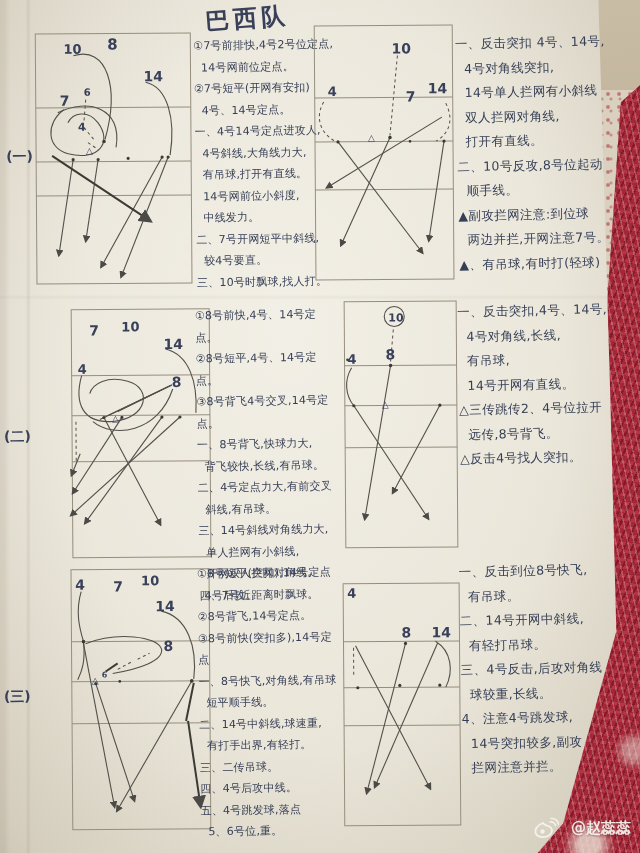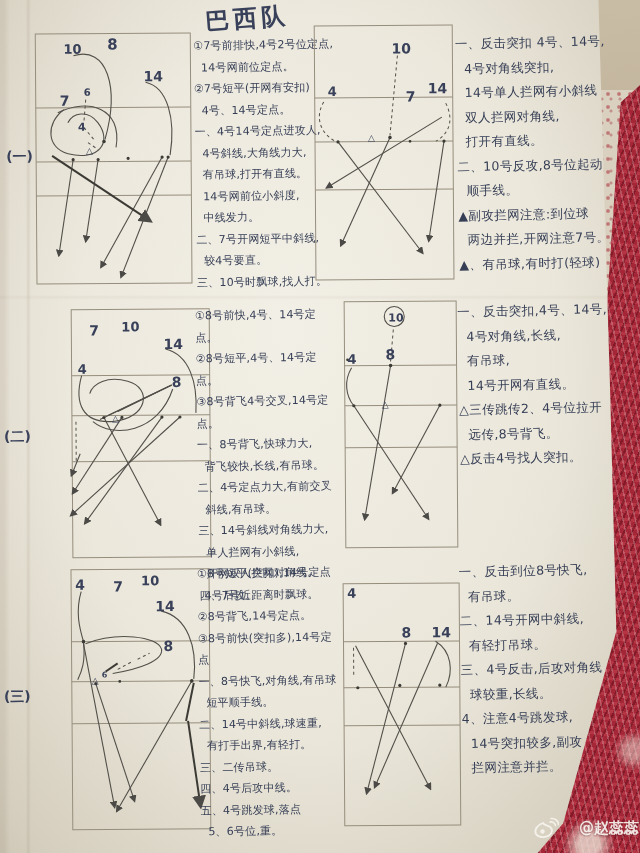--- a/index.html
+++ b/index.html
@@ -53,21 +53,21 @@
 
   svg.court{position:absolute;overflow:visible;}
   svg.court text{fill:#39415a;font-family:"DejaVu Sans",sans-serif;font-weight:600;}
   .cl{stroke:#968e7d;stroke-width:1;fill:none;}
   .ink{stroke:#52504a;stroke-width:1.1;fill:none;}
   .ink-heavy{stroke:#3c3a35;stroke-width:2;fill:none;}
   .ink-dash{stroke:#52504a;stroke-width:1;fill:none;stroke-dasharray:3 3;}
   .dot{fill:#3c3a35;}
 
   
-  .watermark{position:absolute;left:533px;top:817px;display:flex;align-items:center;gap:20px;
+  .watermark{position:absolute;left:533px;top:817px;display:flex;align-items:center;gap:12px;
     color:#f7f4ef;opacity:.92;}
   .watermark .handle{font-size:15px;font-weight:700;text-shadow:0 1px 2px rgba(80,10,20,.45);}
 </style>
 </head>
 <body>
 
 <div id="stage">
   <div class="fabric-beige"></div>
   <div class="fabric-knit-white"></div>
   <div class="fabric-knit-red"></div>

